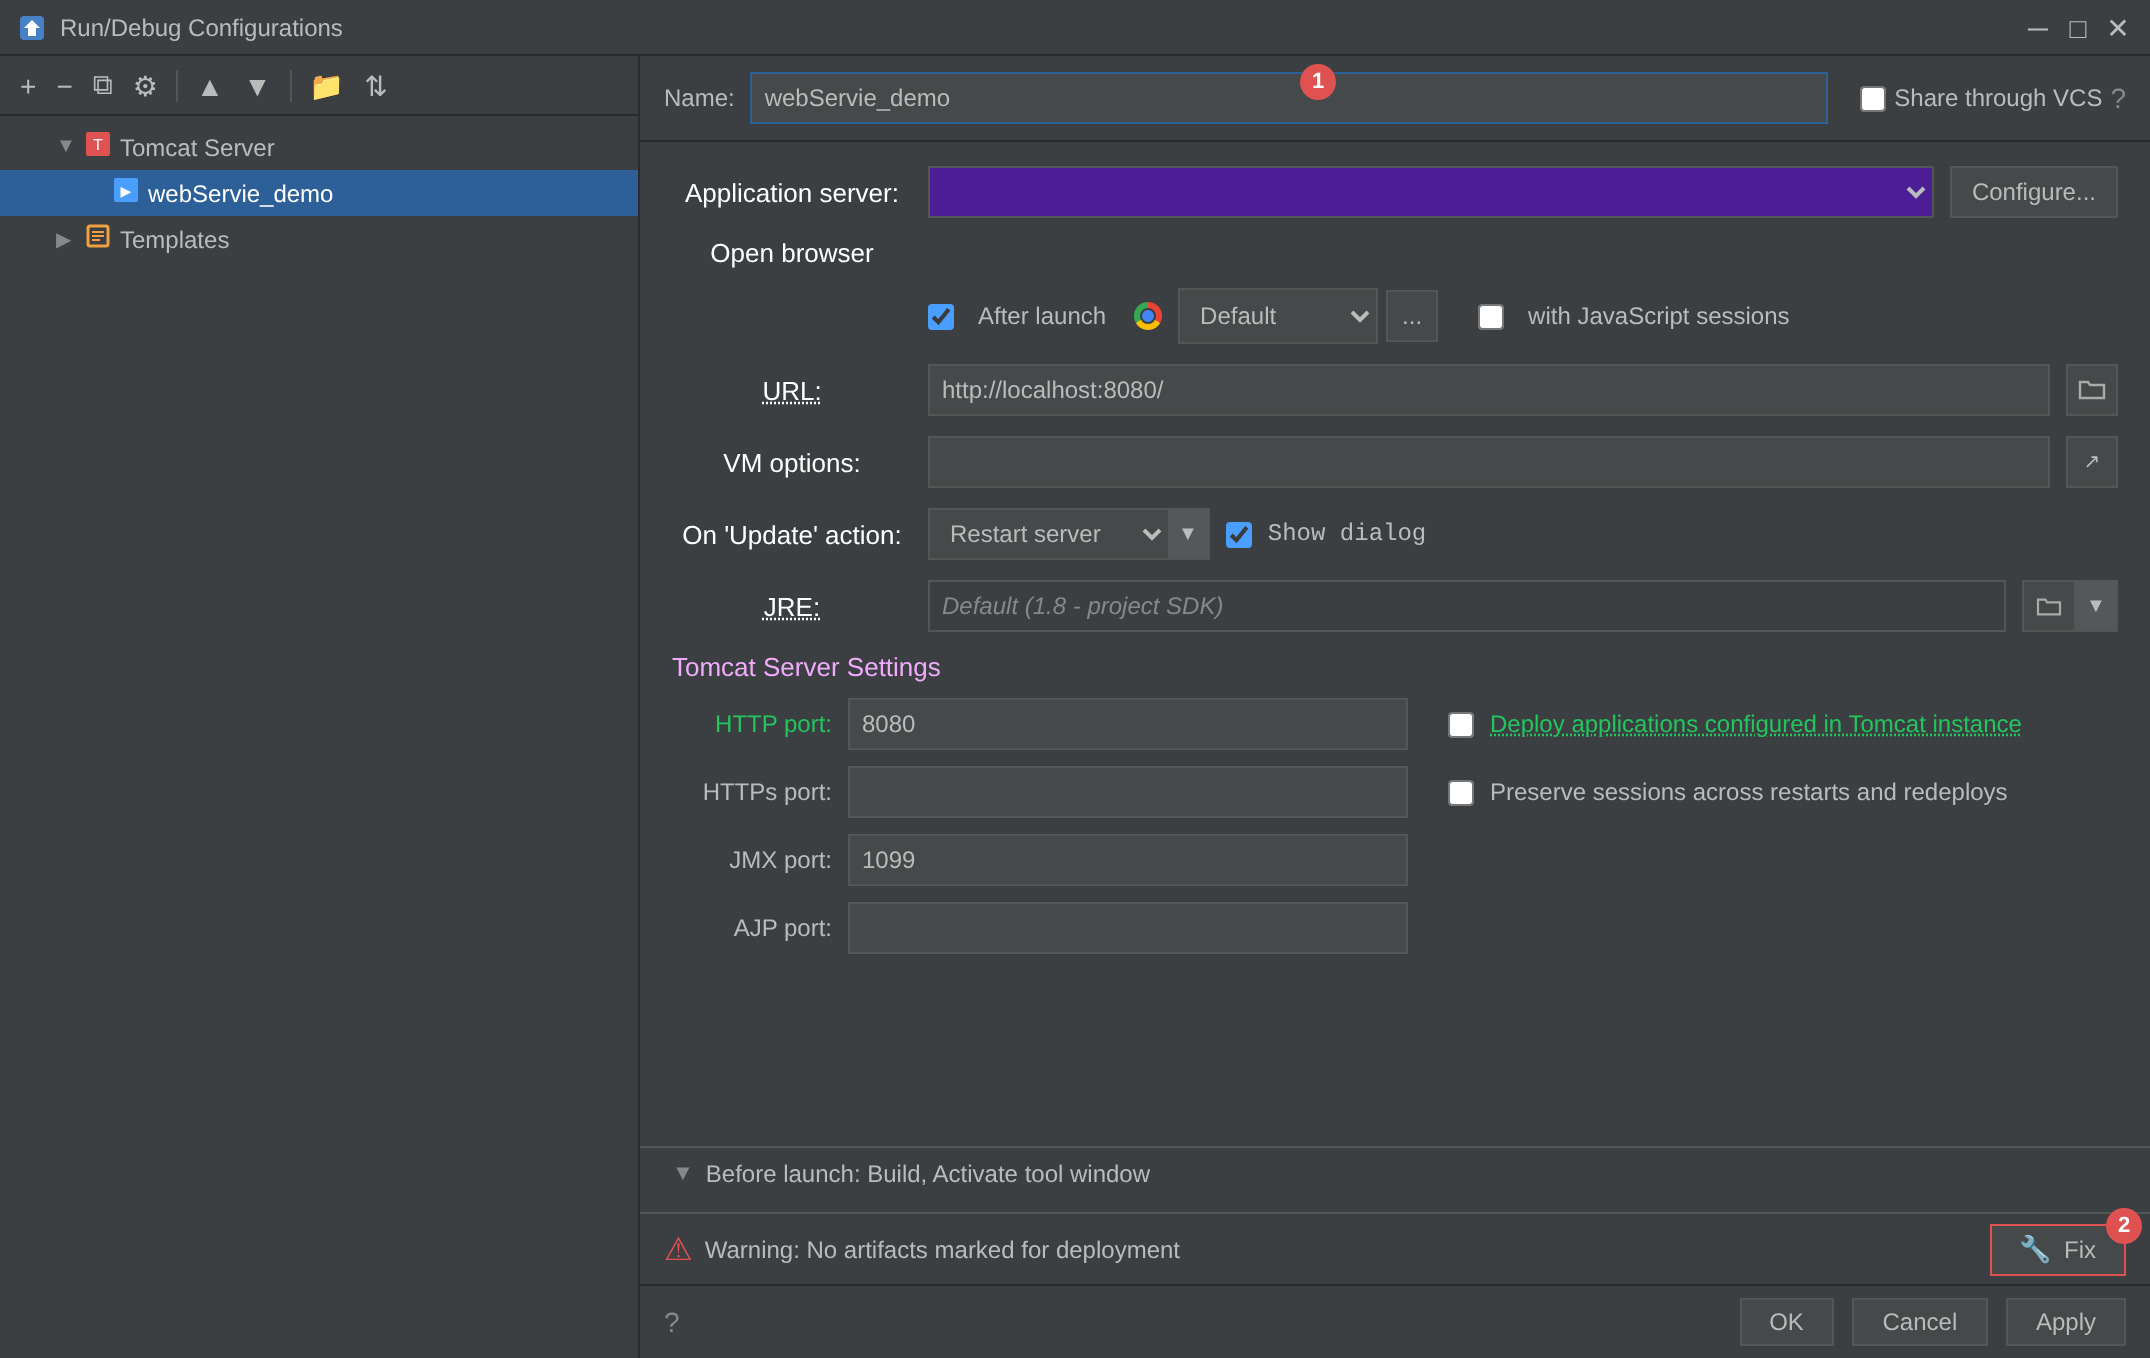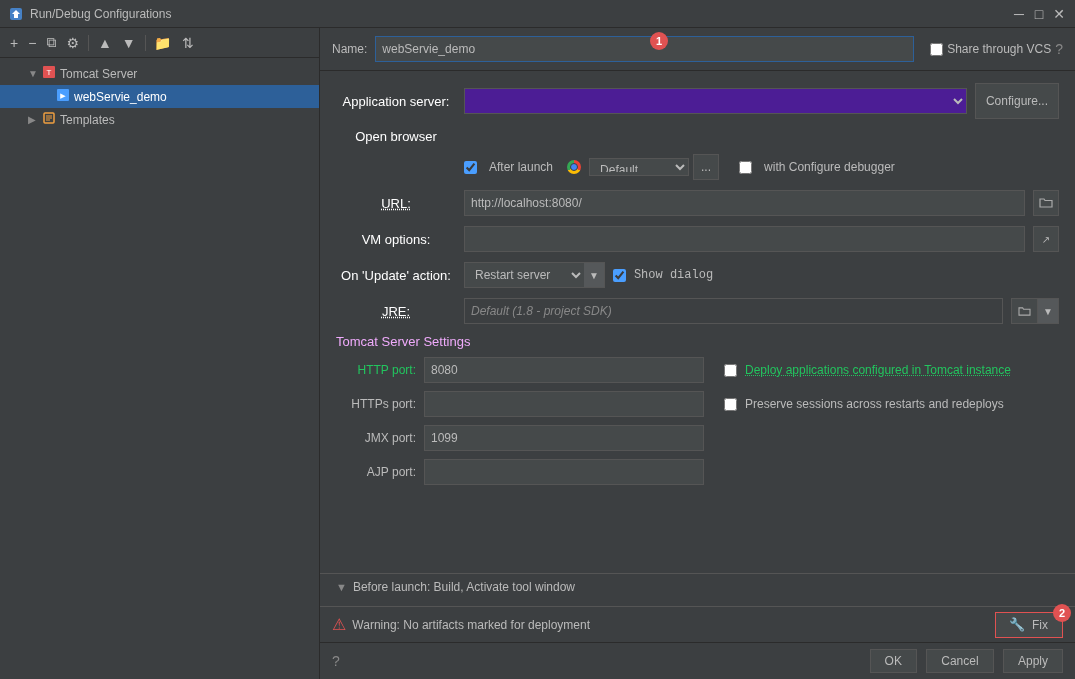--- a/index.html
+++ b/index.html
@@ -265,21 +265,21 @@
       height: 26px;
       outline: none;
     }
     .configure-btn {
       background: #45494a;
       border: 1px solid #555;
       color: #bbbbbb;
       padding: 3px 10px;
       font-size: 12px;
       cursor: pointer;
-      height: 36px;
+      height: 26px;
     }
 
     
     .open-browser-section {
       margin-bottom: 8px;
     }
     .open-browser-row {
       display: flex;
       align-items: center;
       gap: 8px;
@@ -289,21 +289,21 @@
       display: flex;
       align-items: center;
       gap: 4px;
     }
     .browser-select {
       background: #45494a;
       border: 1px solid #555;
       color: #bbbbbb;
       padding: 3px 6px;
       font-size: 12px;
-      height: 18px;
+      height: 28px;
       outline: none;
       min-width: 100px;
     }
     .dots-btn {
       background: #45494a;
       border: 1px solid #555;
       color: #bbbbbb;
       cursor: pointer;
       width: 26px;
       height: 26px;
@@ -707,21 +707,21 @@
           <input type="checkbox" checked="" style="margin-right: 4px;">
           <span style="margin-right:6px;font-size:12px;color:#bbbbbb;">After launch</span>
           <div class="browser-select-row">
             <span class="chrome-dot" style="margin-right:4px;"></span>
             <select class="browser-select">
               <option>Default</option>
             </select>
             <button class="dots-btn">...</button>
           </div>
           <input type="checkbox" style="margin-left: 12px; margin-right: 4px;">
-          <span style="font-size:12px;color:#bbbbbb;">with Configure debugger</span>
+          <span style="font-size:12px;color:#bbbbbb;">with JavaScript sessions</span>
         </div>
       </div>
 
       <div class="url-row">
         <span class="form-label underline">URL:</span>
         <input class="url-input" type="text" value="http://localhost:8080/" style="">
         <button class="url-folder-btn">
           <svg width="14" height="12" viewBox="0 0 14 12">
             <path d="M1 2 L5 2 L6 3.5 L13 3.5 L13 10 L1 10 Z" fill="none" stroke="#aaa" stroke-width="1.2"></path>
           </svg>

